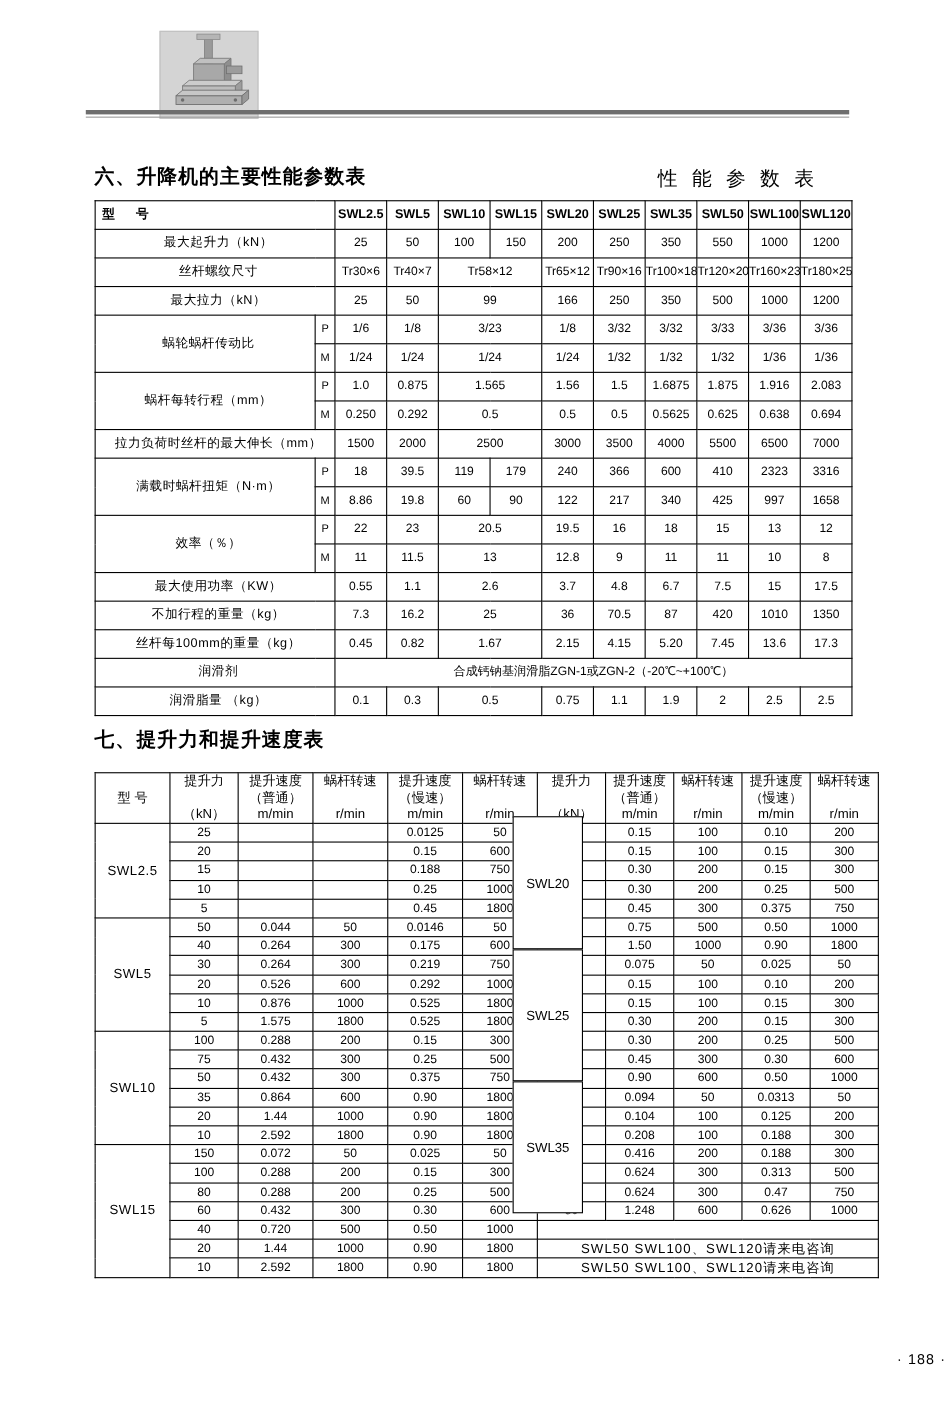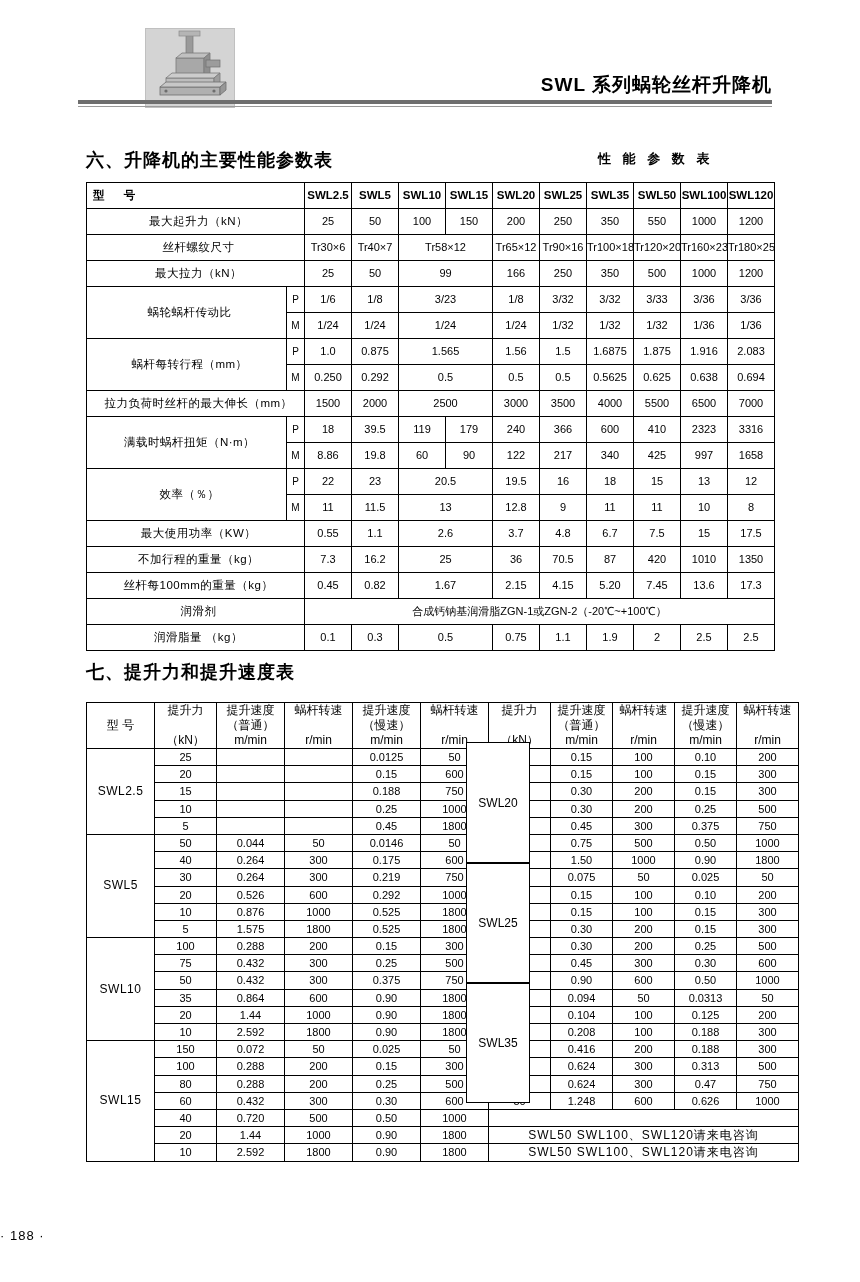--- a/index.html
+++ b/index.html
@@ -66,22 +66,22 @@
 
   
   .sec-head {
     position: absolute;
     font-size: 18px;
     font-weight: bold;
     letter-spacing: 1px;
   }
   .sec-head-right {
     position: absolute;
-    font-size: 13px;
-    font-weight: bold;
+    font-size: 18px;
+    font-weight: normal;
     letter-spacing: 4px;
   }
 
   
   table {
     border-collapse: collapse;
     table-layout: fixed;
   }
   .t1 {
     position: absolute;
@@ -158,21 +158,21 @@
     font-size: 11px;
     line-height: 1.55;
     letter-spacing: 0.3px;
   }
   .footnote .ind { padding-left: 28px; display: block; }
   .pagenum {
     position: absolute;
     left: 0;
     right: 0;
     top: 1228px;
-    text-align: left;
+    text-align: right;
     font-size: 13px;
     letter-spacing: 1px;
   }
 
   .gearbox-svg { display:block; }
 </style>
 </head>
 <body>
 
 <div class="page">
@@ -192,21 +192,20 @@
         <rect x="14" y="58" width="60" height="8" fill="#b0b0b0" stroke="#6f6f6f" stroke-width="0.8"></rect>
         <polygon points="14,58 20,53 80,53 74,58" fill="#c7c7c7" stroke="#6f6f6f" stroke-width="0.8"></polygon>
         <polygon points="74,58 80,53 80,61 74,66" fill="#989898" stroke="#6f6f6f" stroke-width="0.8"></polygon>
         <circle cx="20" cy="62" r="1.6" fill="#6d6d6d"></circle>
         <circle cx="68" cy="62" r="1.6" fill="#6d6d6d"></circle>
         <rect x="60" y="31" width="14" height="7" fill="#9c9c9c" stroke="#6f6f6f" stroke-width="0.7"></rect>
       </svg>
     </div>
     <div class="header-rule"></div>
     <div class="header-rule2"></div>
-    <div class="header-title">SWL 系列蜗轮丝杆升降机</div>
   </div>
 
   <div class="sec-head" style="left:86px; top:148px;">六、升降机的主要性能参数表</div>
   <div class="sec-head-right" style="left:598px; top:150px;">性 能 参 数 表</div>
 
   <table class="t1">
     <colgroup>
       <col style="width:200px">
         <col style="width:18px">
       <col style="width:47px">

